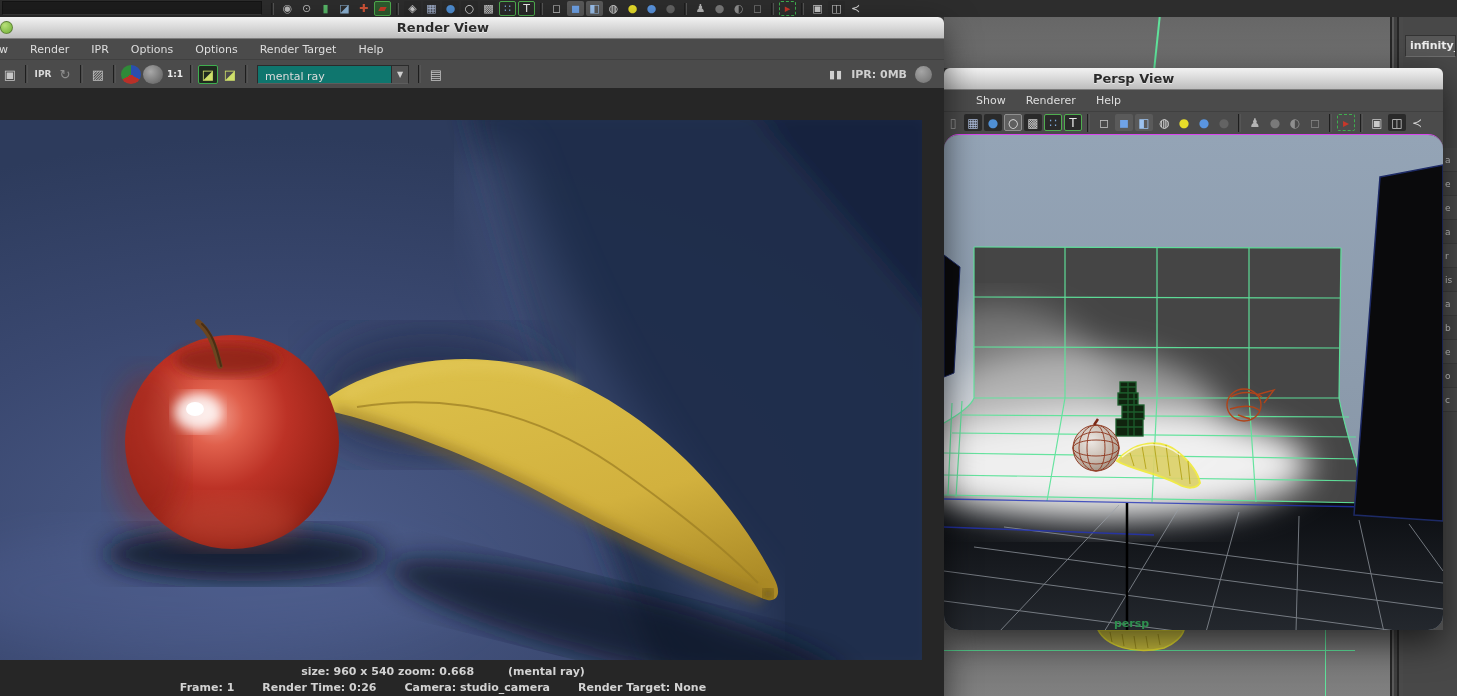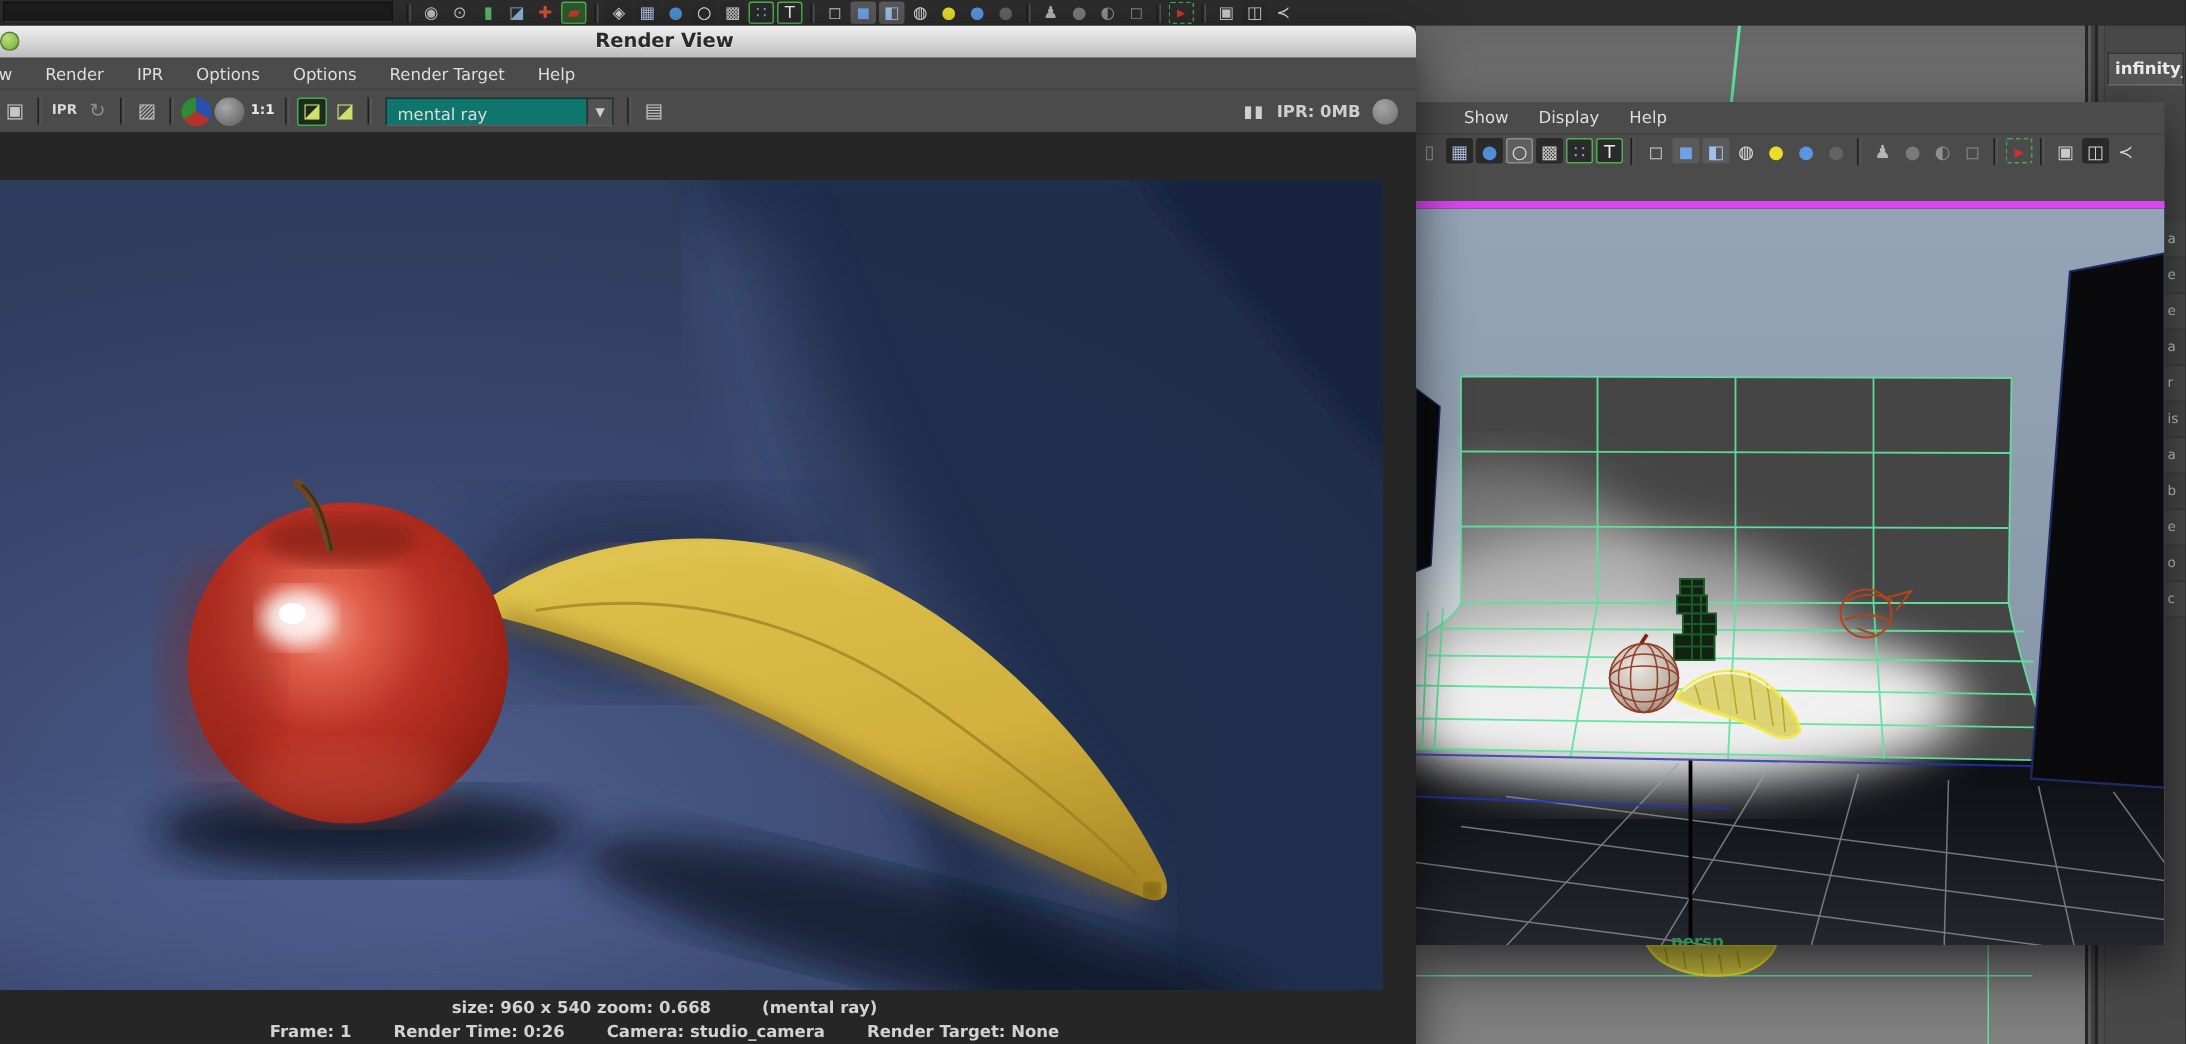--- a/index.html
+++ b/index.html
@@ -67,21 +67,21 @@
   .rv-status .line2 { gap:28px; }
 
   
   .pv-window { left:944px; top:68px; width:499px; height:562px; z-index:30;
                background:#4b4b4b; }
   .pv-window .wtitle { left:18%; width:40%; text-align:center; }
   .pv-window .menubar { height:22px; padding-left:32px; gap:20px; }
   .pv-toolbar { height:21px; padding-left:0; gap:2px; overflow:hidden; }
   .pv-toolbar .ticon { height:17px; min-width:18px; font-size:12px; }
   .pv-viewport { position:absolute; left:0; top:66px; right:0; bottom:0;
-                 border-top:5px solid #d946ef; overflow:hidden; }
+                 border-top:1px solid #d946ef; overflow:hidden;border-radius:15px; }
 
   
   .bg-top { position:absolute; left:944px; top:17px; width:449px; height:51px;
             background:linear-gradient(#676767,#6f6f6f); z-index:1; }
   .bg-top .vline { position:absolute; left:212px; top:0; width:2px; height:51px;
                    background:var(--accent-green-wire); transform:skewX(-6deg); }
   .bg-bottom { position:absolute; left:944px; top:630px; width:449px; height:66px;
                background:linear-gradient(180deg,#717171,#808080); z-index:1; }
   .bg-bottom .hline { position:absolute; left:0; top:20px; width:411px; height:1px;
                       background:var(--accent-green-wire); }
@@ -179,23 +179,26 @@
         <span class="tsep"></span>
         <span class="ticon" style="color: rgb(200, 55, 42); border: 1px dashed rgb(63, 174, 79);">▸</span>
         <span class="tsep"></span>
         <span class="ticon" style="color: rgb(201, 201, 201);">▣</span>
         <span class="ticon" style="color: rgb(207, 207, 207); background: rgb(42, 42, 42);">◫</span>
         <span class="ticon" style="color: rgb(214, 214, 214);">≺</span>
       </div>
   </div>
 
   <div class="window pv-window">
+    <div class="titlebar">
+      <span class="wtitle">Persp View</span>
+    </div>
     <div class="menubar">
         <span class="menu-item">Show</span>
-        <span class="menu-item">Display</span>
+        <span class="menu-item">Renderer</span>
         <span class="menu-item">Help</span>
       </div>
     <div class="toolbar pv-toolbar">
         <span class="ticon" style="color: rgb(154, 154, 154);">▯</span>
         <span class="ticon" style="color: rgb(174, 190, 221); background: rgb(42, 42, 42);">▦</span>
         <span class="ticon" style="color: rgb(79, 143, 212); background: rgb(42, 42, 42);">●</span>
         <span class="ticon" style="color: rgb(232, 232, 232); background: rgb(95, 95, 95); border: 1px solid rgb(143, 143, 143);">○</span>
         <span class="ticon" style="color: rgb(201, 201, 201); background: rgb(42, 42, 42);">▩</span>
         <span class="ticon" style="color: rgb(127, 168, 216); background: rgb(42, 42, 42); border: 1px solid rgb(79, 174, 79);">∷</span>
         <span class="ticon" style="color: rgb(232, 232, 232); background: rgb(42, 42, 42); border: 1px solid rgb(79, 174, 79);">T</span>

